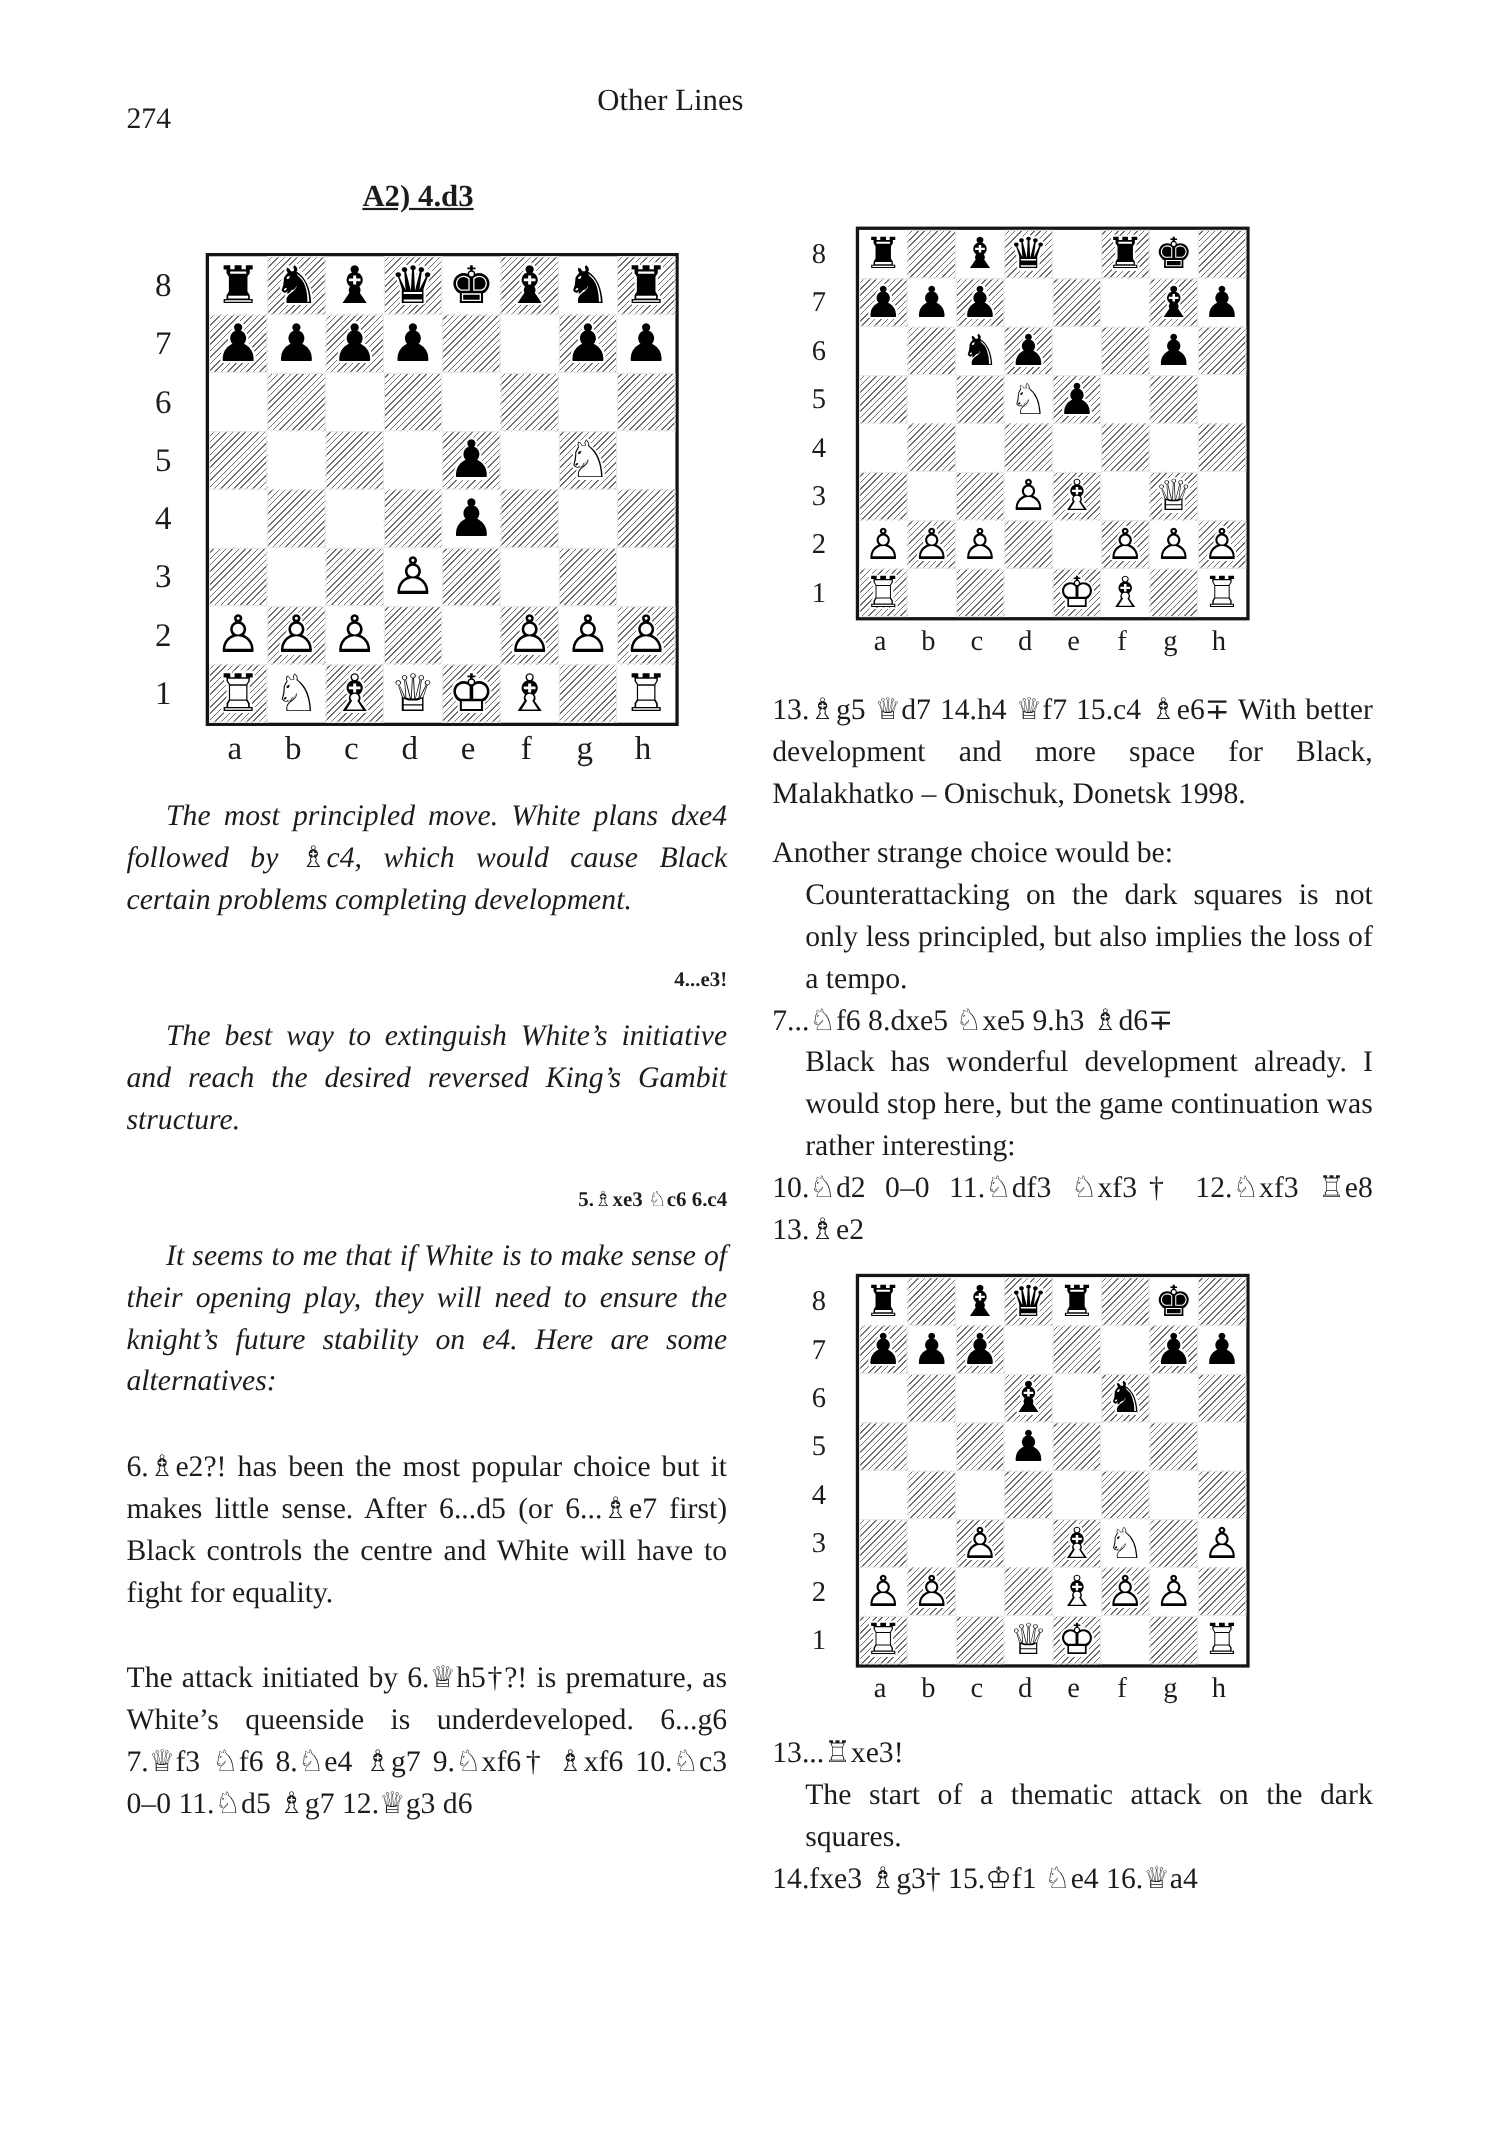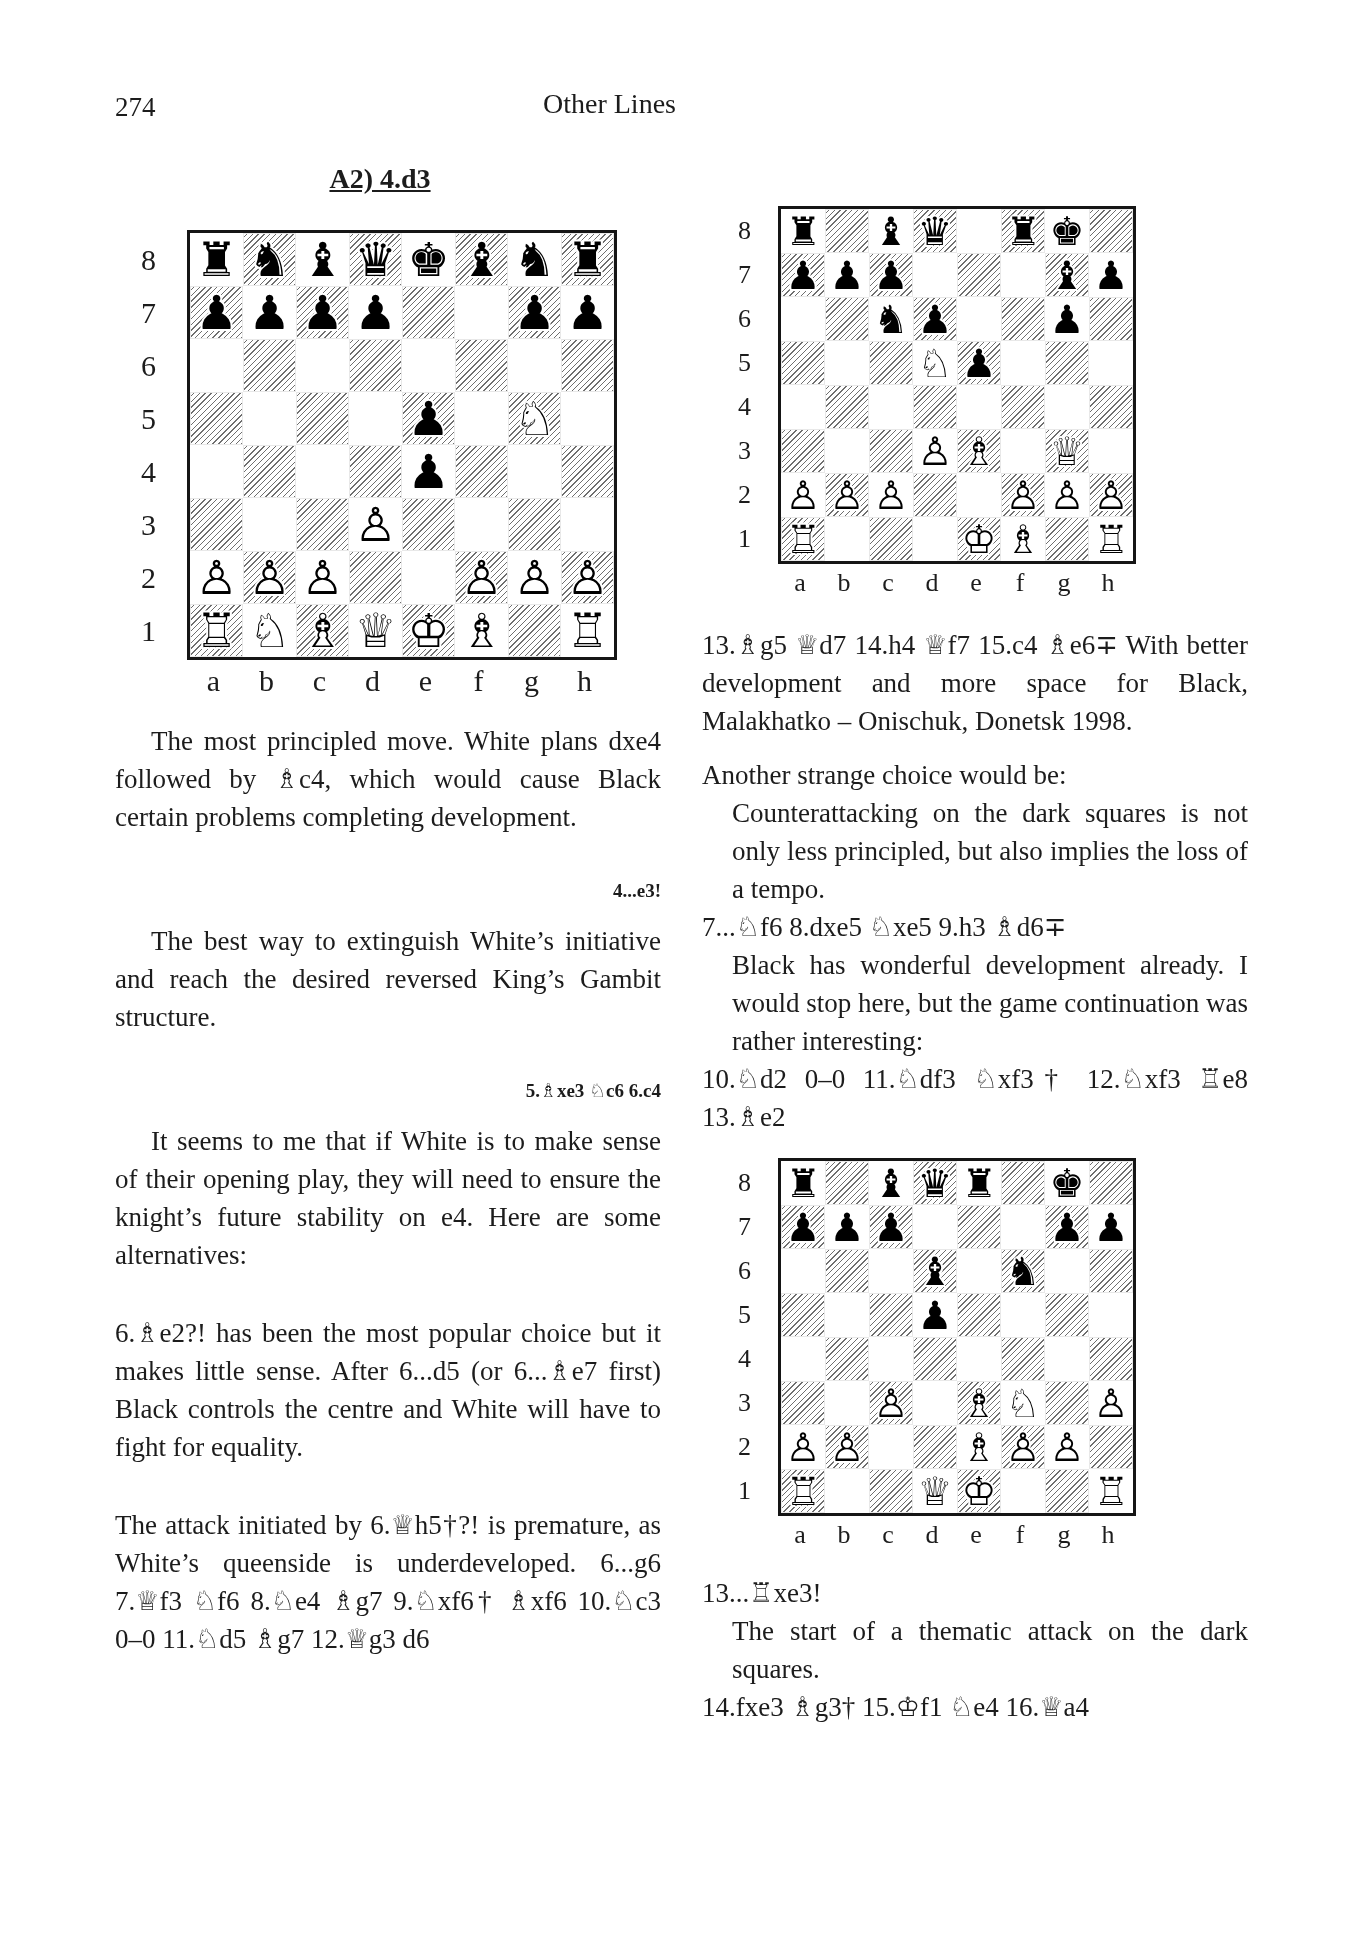--- a/index.html
+++ b/index.html
@@ -2,30 +2,30 @@
 <html><head>
 <meta charset="utf-8">
 <style>
   html,body{margin:0;padding:0;}
   body{
     width:1362px;height:1937px;background:#ffffff;position:relative;
     font-family:"Liberation Serif","DejaVu Sans",serif;color:#1c1c1c;
     -webkit-font-smoothing:antialiased;
   }
   .page-number{position:absolute;left:115px;top:92px;font-size:27px;}
-  .running-header{position:absolute;left:543px;top:88px;font-size:28px;}
+  .running-header{position:absolute;left:543px;top:76px;font-size:28px;}
 
   .col{position:absolute;top:160px;width:546px;font-size:27px;line-height:38px;text-align:justify;}
   .col-left{left:115px;}
   .col-right{left:702px;}
 
   .section-heading{font-weight:bold;font-size:28px;text-align:center;width:530px;margin:0;text-decoration:underline;}
   .subheading{font-weight:bold;font-size:19px;text-align:right;}
   .para{margin:0;}
-  .indent-first{text-indent:36px;}
+  .indent-first{text-indent:36px;font-style:italic;}
   .block-indent{padding-left:30px;}
   .move-line{text-align:justify;margin:0;}
 
   
   .diagram{margin:0;}
   .board-wrap{display:flex;}
   .ranks{display:grid;grid-template-rows:repeat(8,var(--sq));margin-top:3px;}
   .ranks span{width:var(--lblw);display:flex;align-items:center;justify-content:flex-start;
     font-size:var(--lbl);line-height:1;}
   .board{display:grid;grid-template-columns:repeat(8,var(--sq));grid-template-rows:repeat(8,var(--sq));

